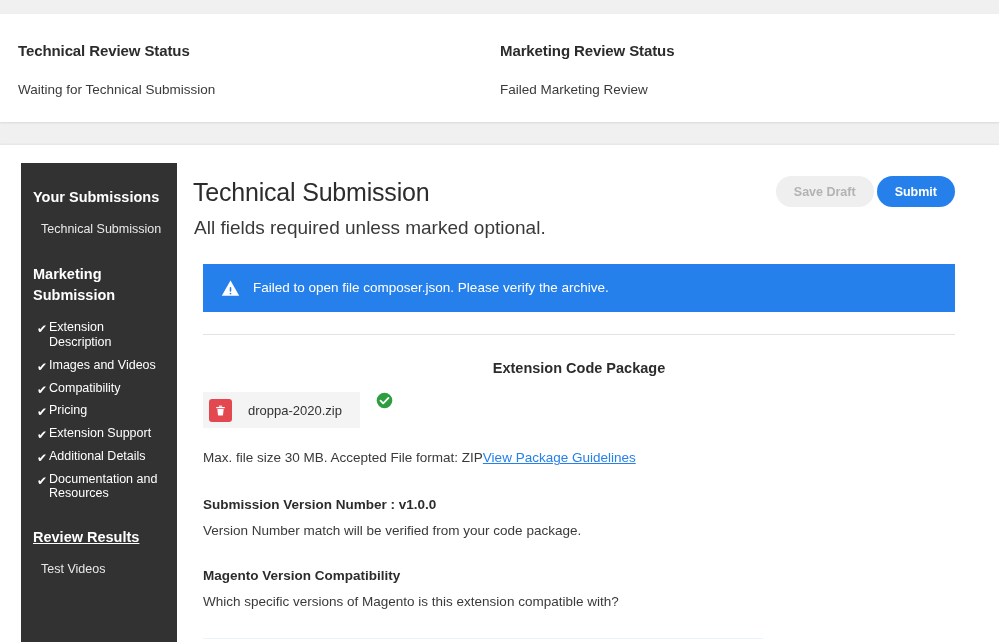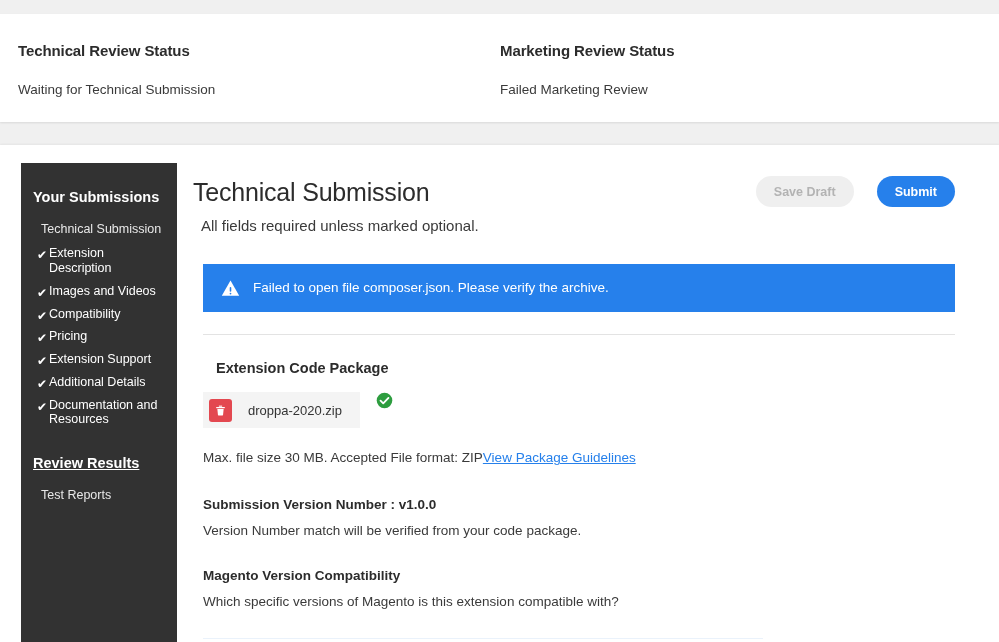--- a/index.html
+++ b/index.html
@@ -122,30 +122,30 @@
   h1.page-title {
     margin: 0;
     font-size: 25px;
     font-weight: normal;
     color: #2c2c2c;
     letter-spacing: -0.2px;
     line-height: 1.1;
     padding-top: 16px;
   }
   .subtitle {
-    margin: 10px 0 0 8px;
-    font-size: 15px;
+    margin: 10px 0 0 1px;
+    font-size: 19px;
     color: #3a3a3a;
   }
   .head-actions {
     position: absolute;
     right: 24px; top: 13px;
     display: flex;
     align-items: center;
-    gap: 23px;
+    gap: 3px;
   }
   .btn {
     border: none;
     border-radius: 16px;
     font-family: "Liberation Sans", sans-serif;
     font-size: 12.5px;
     font-weight: bold;
     height: 31px;
     padding: 0 18px;
     cursor: pointer;
@@ -187,22 +187,23 @@
     height: 1px;
     background: #e3e3e3;
   }
 
   
   .sec { padding: 0 24px 0 10px; }
   .sec-title {
     font-size: 14.5px;
     font-weight: bold;
     color: #2c2c2c;
-    margin: 25px 0 0 13px;
+    margin: 25px 0 0 0;
     line-height: 1.2;
+    text-align: center;
   }
 
   .file-row {
     display: flex;
     align-items: flex-start;
     margin-top: 15px;
   }
   .file-chip {
     display: flex;
     align-items: center;
@@ -281,20 +282,21 @@
     </div>
   </div>
 
   <div class="main-card">
 
     <nav class="sidebar">
       <p class="side-head">Your Submissions</p>
 
       <a class="side-link">Technical Submission</a>
 
+      <p class="side-head marketing">Marketing Submission</p>
 
       <div class="side-item">
         <span class="tick">✔</span>
         <span class="lbl">Extension Description</span>
       </div>
       <div class="side-item">
         <span class="tick">✔</span>
         <span class="lbl">Images and Videos</span>
       </div>
       <div class="side-item">
@@ -313,21 +315,21 @@
         <span class="tick">✔</span>
         <span class="lbl">Additional Details</span>
       </div>
       <div class="side-item">
         <span class="tick">✔</span>
         <span class="lbl">Documentation and Resources</span>
       </div>
 
       <p class="side-head review">Review Results</p>
 
-      <a class="side-link">Test Reports</a>
+      <a class="side-link">Test Videos</a>
     </nav>
 
     <section class="content">
 
       <div class="content-head">
         <h1 class="page-title">Technical Submission</h1>
         <p class="subtitle">All fields required unless marked optional.</p>
 
         <div class="head-actions">
           <button class="btn btn-secondary">Save Draft</button>

